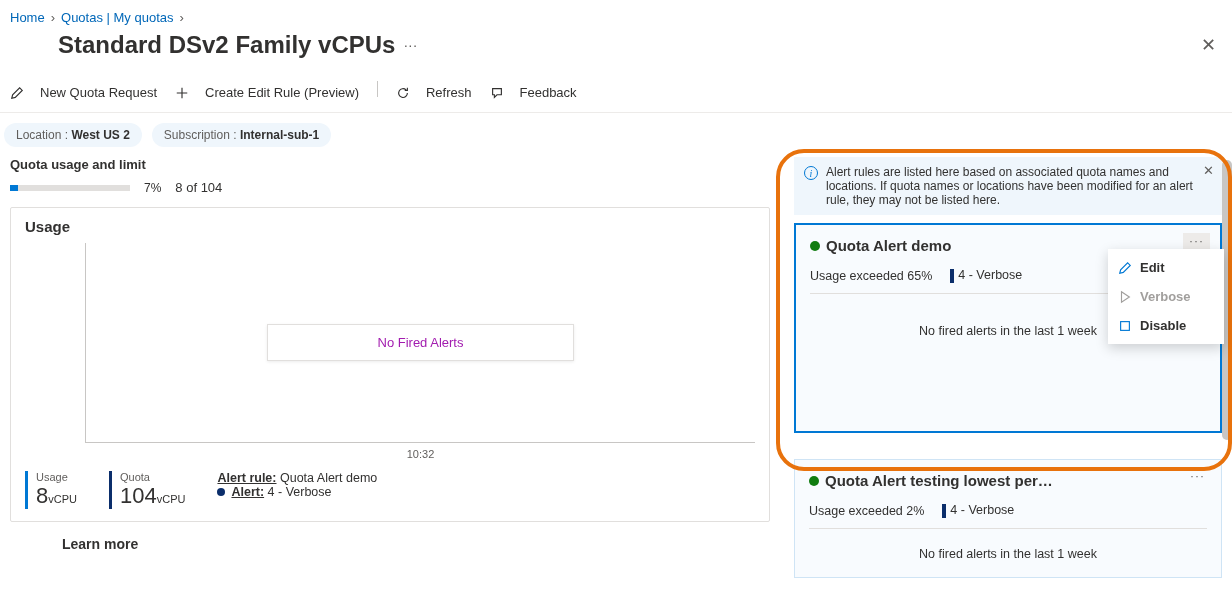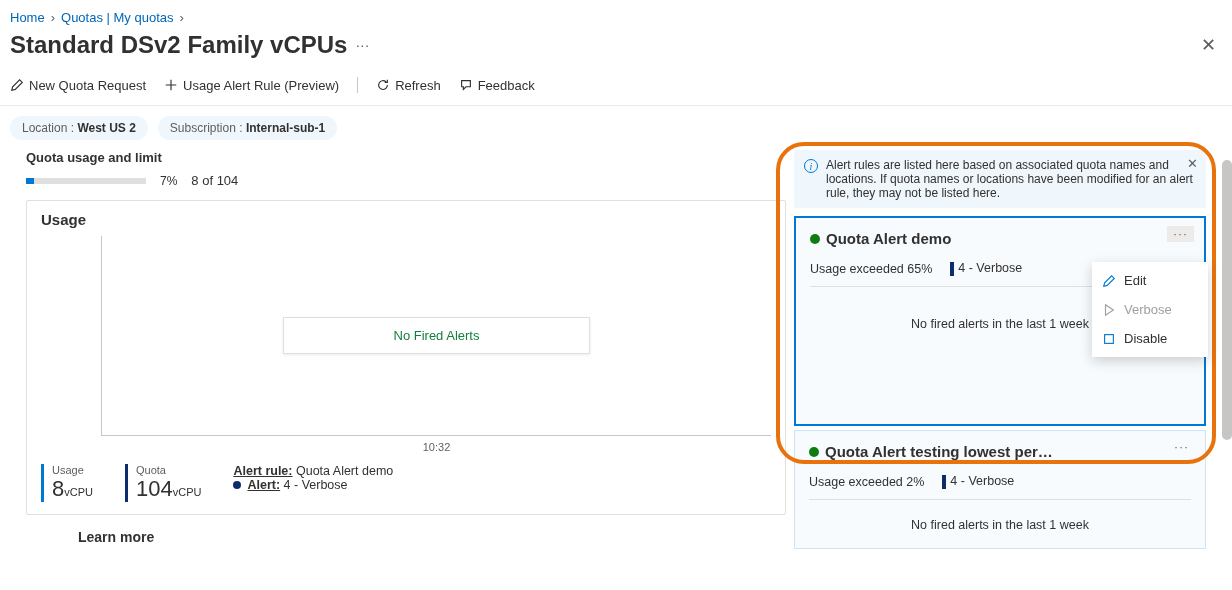--- a/index.html
+++ b/index.html
@@ -3,52 +3,52 @@
 <meta charset="utf-8">
 <style>
   * { box-sizing: border-box; margin: 0; padding: 0; font-family: 'Segoe UI', Arial, sans-serif; }
   body { background: #fff; color: #323130; font-size: 13px; width: 1232px; height: 590px; overflow: hidden; position: relative; }
 
   .breadcrumb { padding: 10px 10px 6px; font-size: 13px; display: flex; align-items: flex-start; gap: 6px; }
   .breadcrumb .crumb { color: #0067b8; cursor: pointer; }
   .breadcrumb .sep { color: #605e5c; }
 
   .title-row { display: flex; align-items: center; justify-content: space-between; padding: 0 16px 10px 10px; }
-  .title-row h1 { font-size: 24px; font-weight: 600; }
+  .title-row h1 { font-size: 24px; font-weight: 600; margin-left: 48px; }
   .title-row .more-dots { margin-left: 8px; color: #605e5c; font-size: 14px; cursor: pointer; }
   .close-x { font-size: 18px; color: #605e5c; cursor: pointer; line-height: 1; }
 
   .toolbar { display: flex; align-items: center; gap: 18px; padding: 8px 10px 12px; border-bottom: 1px solid #edebe9; }
-  .toolbar .tbtn { display: inline-flex; align-items: center; gap: 5px; color: #323130; cursor: pointer; font-size: 13px; }
+  .toolbar .tbtn { display: inline-flex; align-items: center; gap: 16px; color: #323130; cursor: pointer; font-size: 13px; margin-top: 8px; }
   .toolbar .tbtn svg { width: 14px; height: 14px; }
   .toolbar .divider { width: 1px; height: 16px; background: #c8c6c4; }
 
-  .pills { display: flex; gap: 10px; padding: 10px 10px; }
+  .pills { display: flex; gap: 10px; padding: 10px 4px; }
   .pill { background: #eff6fc; border-radius: 14px; padding: 5px 12px; font-size: 12px; color: #323130; cursor: pointer; }
   .pill .lbl { color: #605e5c; }
   .pill .val { font-weight: 600; }
 
-  .content { display: flex; gap: 8px; padding: 0 26px; }
+  .content { display: flex; gap: 24px; padding: 0 10px; }
   .left { flex: 0 0 760px; }
   .right { flex: 1; position: relative; }
 
   .section-title { font-weight: 600; font-size: 13px; margin: 0 0 8px 0; }
 
   .quota-bar-row { display: flex; align-items: center; gap: 14px; margin-bottom: 12px; }
   .quota-bar { width: 120px; height: 6px; background: #e1dfdd; position: relative; }
   .quota-bar .fill { position: absolute; left: 0; top: 0; bottom: 0; background: #0078d4; }
   .quota-pct { font-size: 12px; color: #323130; }
   .quota-count { font-size: 13px; color: #323130; }
 
   .card { border: 1px solid #e1dfdd; border-radius: 2px; padding: 10px 14px 12px; }
   .card-title { font-weight: 600; font-size: 15px; margin-bottom: 8px; }
 
   .chart-wrap { position: relative; margin-left: 60px; }
   .chart-area { border-left: 1px solid #c8c6c4; border-bottom: 1px solid #c8c6c4; height: 200px; position: relative; display: flex; align-items: center; justify-content: center; }
-  .no-fired-box { background: #fff; border: 1px solid #e1dfdd; box-shadow: 0 1px 3px rgba(0,0,0,0.08); padding: 10px 110px; color: #15803d; font-size: 13px; }
+  .no-fired-box { background: #fff; border: 1px solid #e1dfdd; box-shadow: 0 1px 3px rgba(0,0,0,0.08); padding: 10px 110px; color: #a21caf; font-size: 13px; }
   .x-tick { position: absolute; bottom: -18px; left: 50%; transform: translateX(-50%); font-size: 11px; color: #605e5c; }
 
   .chart-footer { display: flex; align-items: flex-start; gap: 32px; margin-top: 28px; }
   .stat { border-left: 3px solid #0078d4; padding-left: 8px; }
   .stat.quota { border-left-color: #0b2e6b; }
   .stat .slabel { font-size: 11px; color: #605e5c; }
   .stat .sval { font-size: 22px; font-weight: 400; }
   .stat .sunit { font-size: 11px; }
   .rule-info { font-size: 12.5px; color: #323130; }
   .rule-info .lbl { font-weight: 600; text-decoration: underline; }
@@ -65,21 +65,21 @@
   .alert-card { border: 1px solid #cfe4f5; background: #f8fbfe; padding: 12px 14px; margin-top: 8px; position: relative; }
   .alert-card.selected { border: 2px solid #0078d4; }
   .alert-head { display: flex; align-items: center; gap: 6px; font-weight: 600; font-size: 15px; }
   .status-dot { width: 10px; height: 10px; border-radius: 50%; background: #107c10; display: inline-block; }
   .card-more { position: absolute; top: 8px; right: 10px; background: #edebe9; padding: 1px 6px; cursor: pointer; font-size: 12px; letter-spacing: 1px; color: #605e5c; }
   .alert-sub { display: flex; align-items: flex-end; gap: 18px; margin-top: 14px; font-size: 12.5px; color: #323130; border-bottom: 1px solid #e1dfdd; padding-bottom: 10px; }
   .sev-bar { width: 4px; height: 14px; background: #0b2e6b; display: inline-block; margin-right: 4px; vertical-align: middle; }
   .no-fired-text { text-align: center; color: #323130; font-size: 12.5px; padding: 30px 0; }
   .alert-card .no-fired-text.short { padding: 18px 0 4px; }
 
-  .context-menu { position: absolute; top: 44px; right: -4px; background: #fff; box-shadow: 0 4px 12px rgba(0,0,0,0.18); width: 116px; padding: 4px 0; z-index: 20; }
+  .context-menu { position: absolute; top: 24px; right: -4px; background: #fff; box-shadow: 0 4px 12px rgba(0,0,0,0.18); width: 116px; padding: 4px 0; z-index: 20; font-weight: bold; }
   .context-menu .mi { display: flex; align-items: center; gap: 8px; padding: 7px 10px; font-size: 13px; cursor: pointer; }
   .context-menu .mi.disabled { color: #a19f9d; cursor: default; }
   .context-menu .mi svg { width: 14px; height: 14px; }
 
   .vscroll { position: absolute; right: 0; top: 160px; bottom: 2px; width: 10px; background: transparent; }
   .vscroll .thumb { position: absolute; left: 0; right: 0; top: 0; height: 280px; background: #c8c6c4; border-radius: 5px; }
 
   svg.stroke { stroke: currentColor; fill: none; stroke-width: 1.3; }
 </style>
 </head>
@@ -104,21 +104,21 @@
   <span class="tbtn">
     <svg class="stroke" viewBox="0 0 16 16">
         <path d="M2 14l1-4 8-8 3 3-8 8-4 1z"></path>
       </svg>
     <span>New Quota Request</span>
   </span>
   <span class="tbtn">
     <svg class="stroke" viewBox="0 0 16 16">
         <path d="M8 2v12M2 8h12"></path>
       </svg>
-    <span>Usage Alert Rule (Preview)</span>
+    <span>Create Edit Rule (Preview)</span>
   </span>
   <span class="divider"></span>
   <span class="tbtn">
     <svg class="stroke" viewBox="0 0 16 16">
         <path d="M13 8a5 5 0 1 1-1.5-3.5M13 2v3h-3"></path>
       </svg>
     <span>Refresh</span>
   </span>
   <span class="tbtn">
     <svg class="stroke" viewBox="0 0 16 16">
@@ -213,21 +213,21 @@
         </div>
         <div class="mi">
           <svg class="stroke" style="color:#0078d4" viewBox="0 0 16 16">
               <rect x="3" y="3" width="10" height="10"></rect>
             </svg>
           <span>Disable</span>
         </div>
       </div>
     </div>
 
-    <div class="alert-card" style="margin-top:4px;">
+    <div class="alert-card" style="margin-top:26px;">
       <div class="alert-head">
         <span class="status-dot"></span>
         <span>Quota Alert testing lowest per…</span>
       </div>
       <span class="card-more" style="background:transparent;">···</span>
       <div class="alert-sub">
         <span>Usage exceeded 2%</span>
         <span><span class="sev-bar"></span><span>4 - Verbose</span></span>
       </div>
       <div class="no-fired-text short">No fired alerts in the last 1 week</div>

